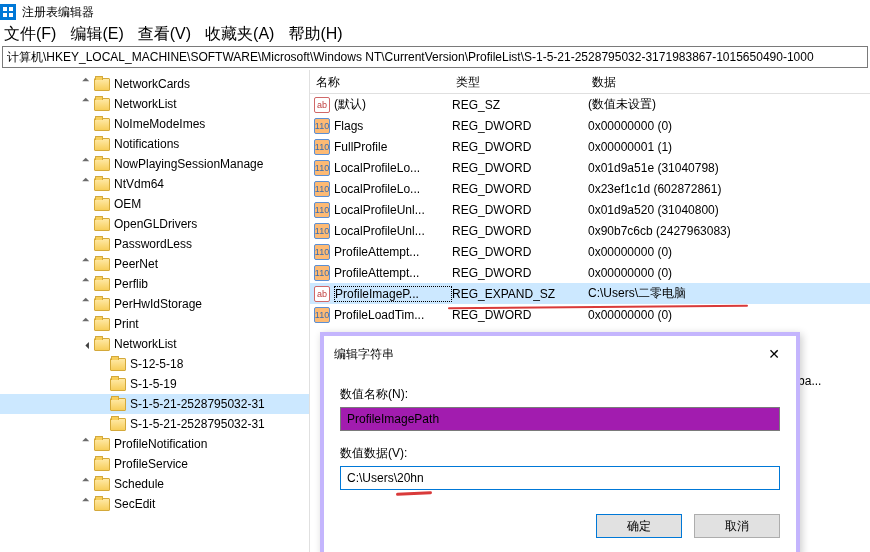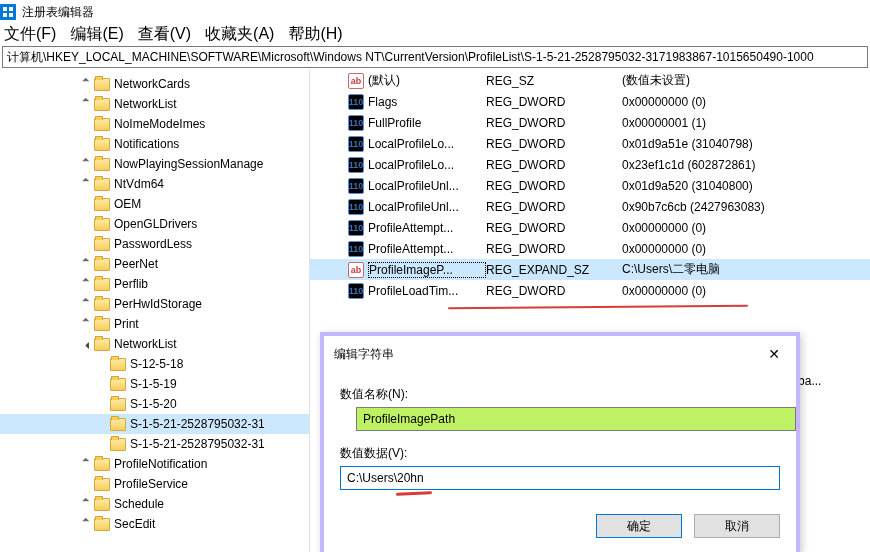--- a/index.html
+++ b/index.html
@@ -34,37 +34,37 @@
 .list { flex: 1; position: relative; }
 .list-header { display: flex; height: 24px; border-bottom: 1px solid #e0e0e0; }
 .list-header .col { padding: 4px 6px; font-size: 12px; border-right: 1px solid transparent; }
 .col-name { width: 140px; }
 .col-type { width: 136px; }
 .col-data { flex: 1; }
 .list-body { }
 .list-row { display: flex; align-items: center; height: 21px; padding-left: 4px; cursor: default; }
 .list-row.selected { background: #cce8ff; }
 .list-row.selected .cell-name { border: 1px dotted #000; }
-.val-icon { width: 16px; height: 16px; margin-right: 4px; display: inline-flex; align-items: center; justify-content: center; font-size: 9px; font-weight: bold; border-radius: 2px; margin-left: 34px; }
+.val-icon { width: 16px; height: 16px; margin-right: 4px; display: inline-flex; align-items: center; justify-content: center; font-size: 9px; font-weight: normal; border-radius: 2px; }
 .val-icon.str { background: #fff; border: 1px solid #d06868; color: #c04040; }
-.val-icon.bin { background: #000000; border: 1px solid #5b8fd4; color: #3a6db0; }
+.val-icon.bin { background: #fdba74; border: 1px solid #5b8fd4; color: #3a6db0; }
 .cell { font-size: 12px; overflow: hidden; text-overflow: ellipsis; white-space: nowrap; }
 .cell-name { width: 118px; }
 .cell-type { width: 136px; }
 .cell-data { flex: 1; }
 
 .annotation-line { position: absolute; height: 2px; background: #d93a3a; border-radius: 2px; }
 
 .dialog { position: absolute; left: 320px; top: 332px; width: 480px; background: #fff; border: 4px solid #c4b5fd; box-shadow: 2px 2px 8px rgba(0,0,0,0.2); }
 .dialog-title { display: flex; justify-content: space-between; align-items: center; padding: 8px 10px; font-size: 12px; }
 .dialog-close { width: 24px; height: 20px; display: flex; align-items: center; justify-content: center; font-size: 14px; cursor: default; }
 .dialog-body { padding: 8px 16px 16px; }
 .dialog-label { font-size: 12px; margin-bottom: 4px; margin-top: 6px; }
 .dialog-input { width: 100%; border: 1px solid #7a7a7a; padding: 4px 6px; font-size: 12px; height: 24px; }
-.dialog-input[readonly] { background: #bef264; margin-left: 16px; }
+.dialog-input[readonly] { background: #a21caf; }
 .dialog-input.active { border: 1px solid #0078d7; }
 .dialog-buttons { display: flex; justify-content: flex-end; gap: 12px; padding: 8px 16px 14px; }
 .dialog-btn { width: 86px; height: 24px; border: 1px solid #adadad; background: #e1e1e1; font-size: 12px; cursor: default; }
 .dialog-btn.primary { border: 1px solid #0078d7; }
 
 .overflow-text { position: absolute; left: 748px; top: 374px; font-size: 12px; }
 </style>
 </head>
 <body>
 
@@ -176,26 +176,20 @@
         <span class="expander "></span>
         <span class="folder-icon"></span>
         <span>S-12-5-18</span>
       </div>
       <div class="tree-row">
         <span class="indent" style="width: 96px;"></span>
         <span class="expander "></span>
         <span class="folder-icon"></span>
         <span>S-1-5-19</span>
       </div>
-      <div class="tree-row">
-        <span class="indent" style="width: 96px;"></span>
-        <span class="expander "></span>
-        <span class="folder-icon"></span>
-        <span>S-1-5-20</span>
-      </div>
       <div class="tree-row selected">
         <span class="indent" style="width: 96px;"></span>
         <span class="expander "></span>
         <span class="folder-icon"></span>
         <span>S-1-5-21-2528795032-31</span>
       </div>
       <div class="tree-row">
         <span class="indent" style="width: 96px;"></span>
         <span class="expander "></span>
         <span class="folder-icon"></span>
@@ -221,20 +215,25 @@
       </div>
       <div class="tree-row">
         <span class="indent" style="width: 80px;"></span>
         <span class="expander closed"></span>
         <span class="folder-icon"></span>
         <span>SecEdit</span>
       </div>
     </div>
 
   <div class="list">
+    <div class="list-header">
+      <div class="col col-name">名称</div>
+      <div class="col col-type">类型</div>
+      <div class="col col-data">数据</div>
+    </div>
     <div class="list-body" id="list-body">
         <div class="list-row">
           <span class="val-icon str">ab</span>
           <span class="cell cell-name">(默认)</span>
           <span class="cell cell-type">REG_SZ</span>
           <span class="cell cell-data">(数值未设置)</span>
         </div>
         <div class="list-row">
           <span class="val-icon bin">110</span>
           <span class="cell cell-name">Flags</span>

